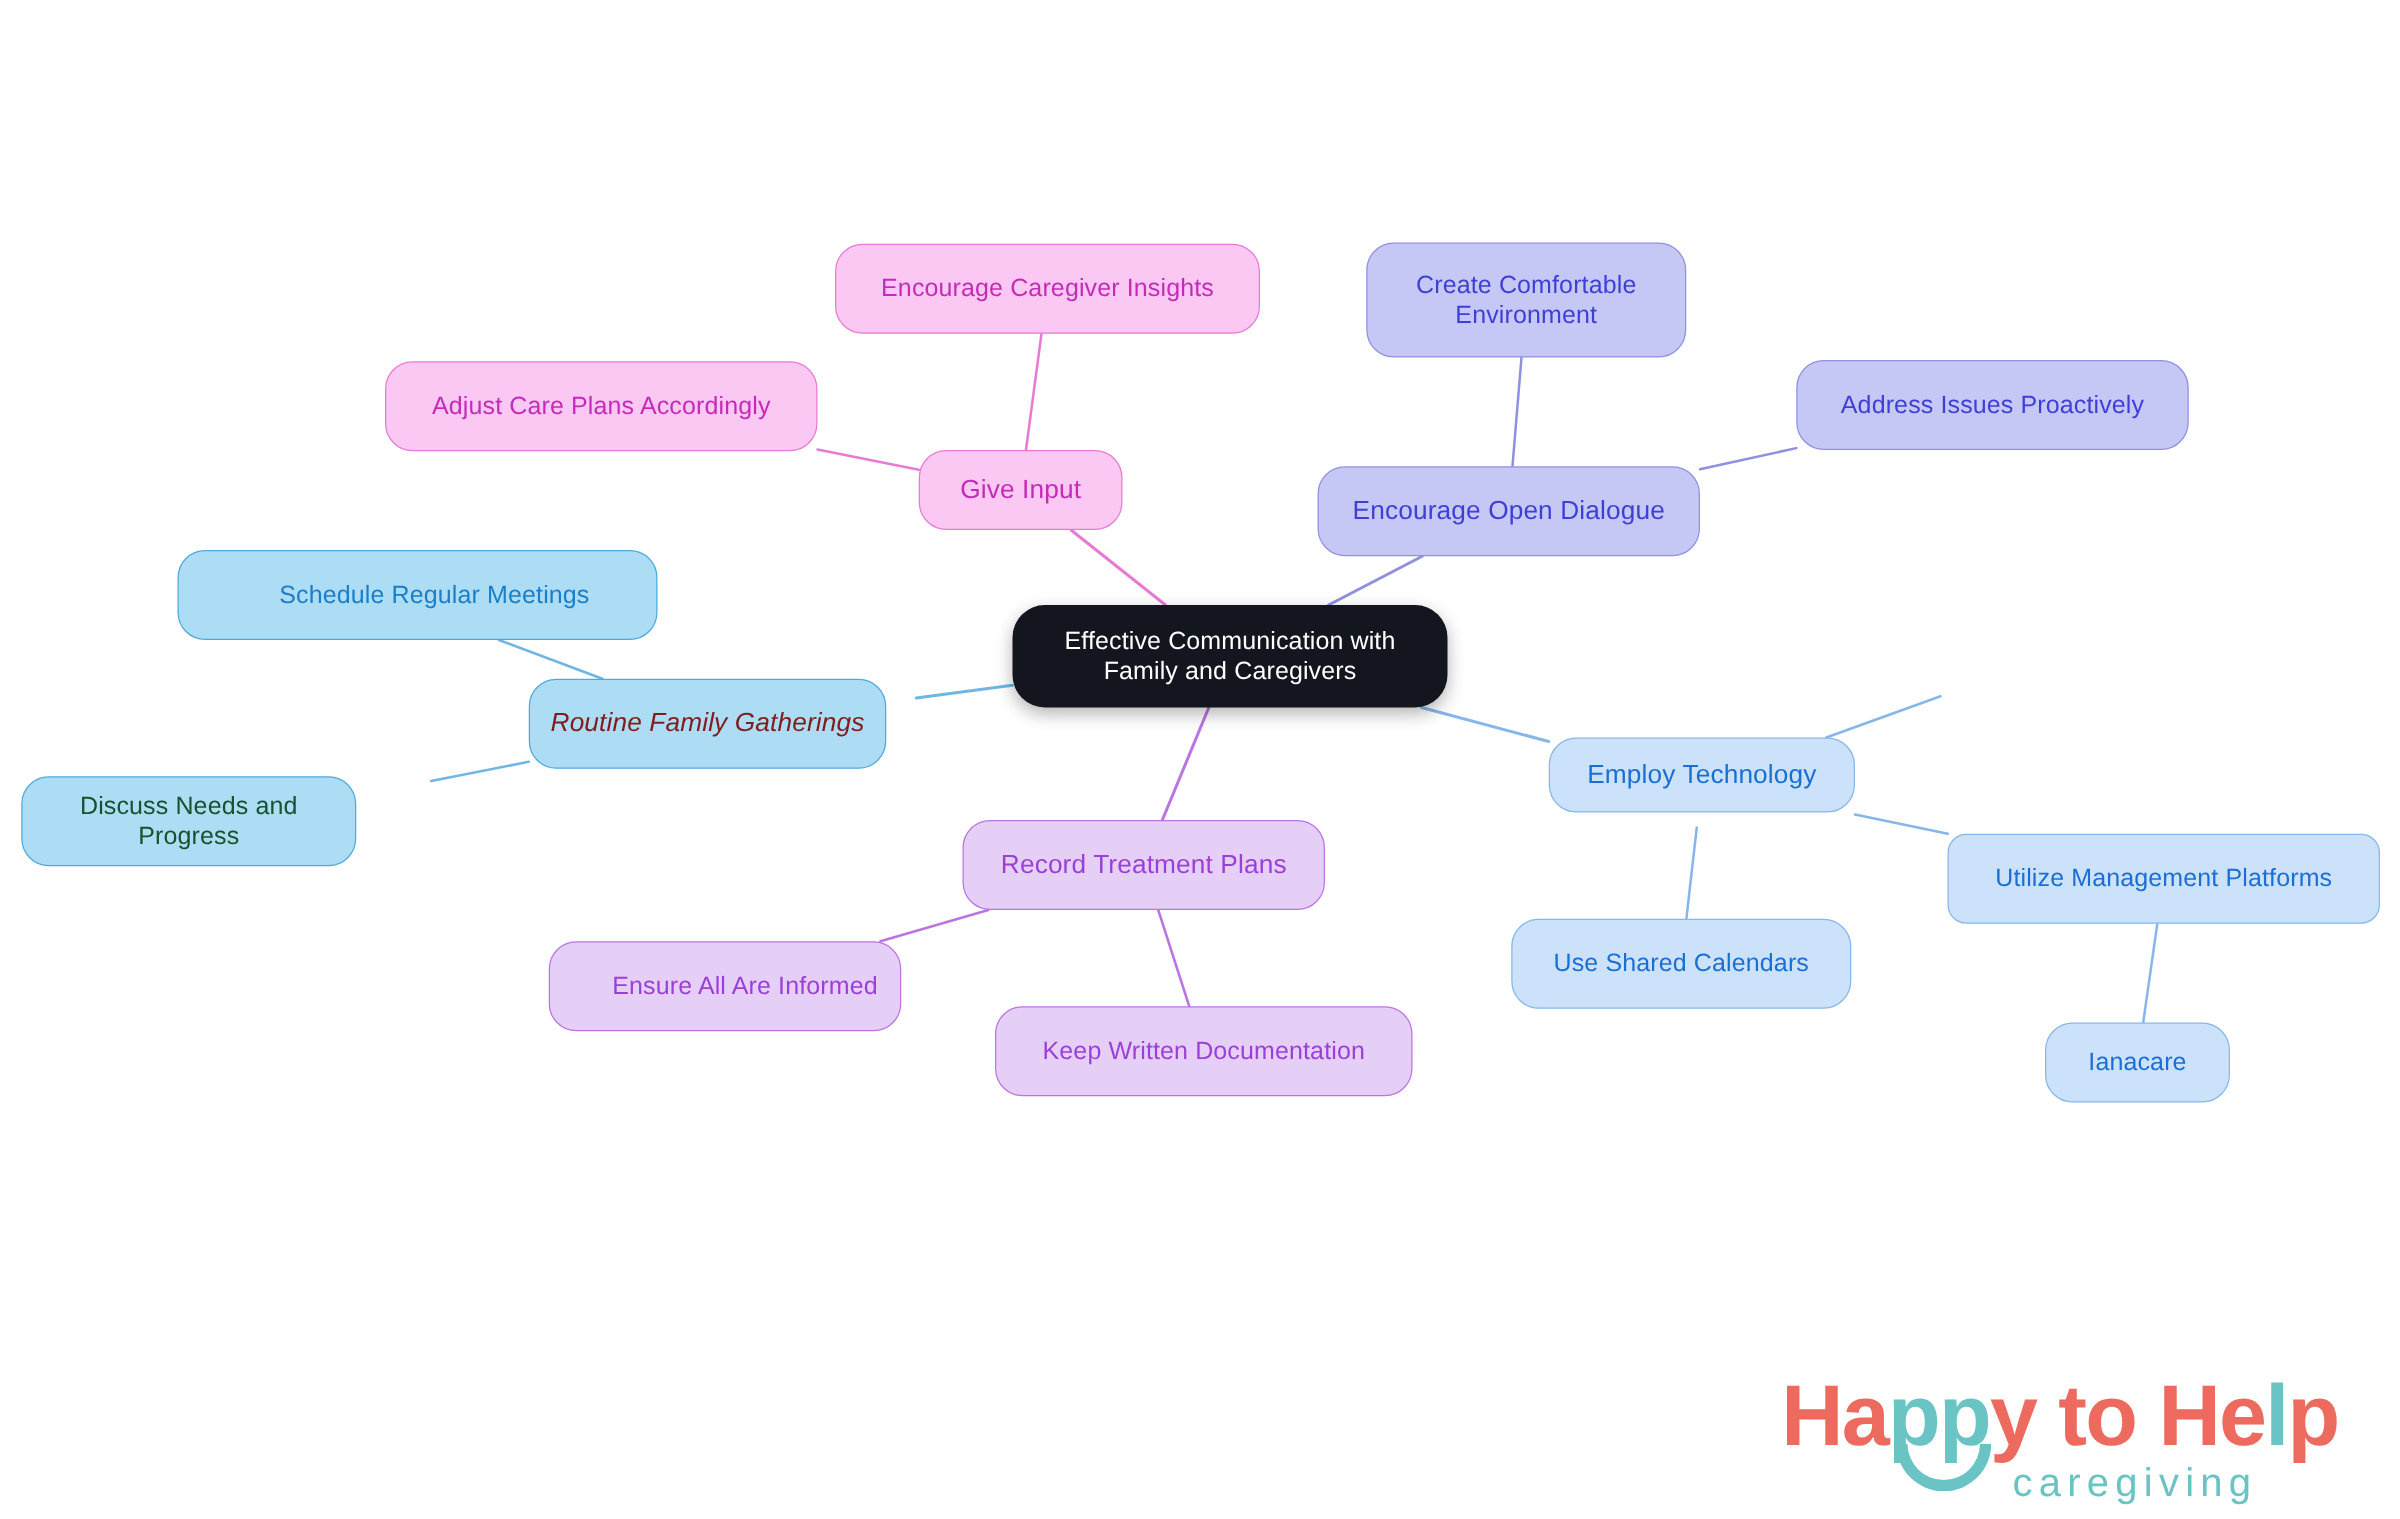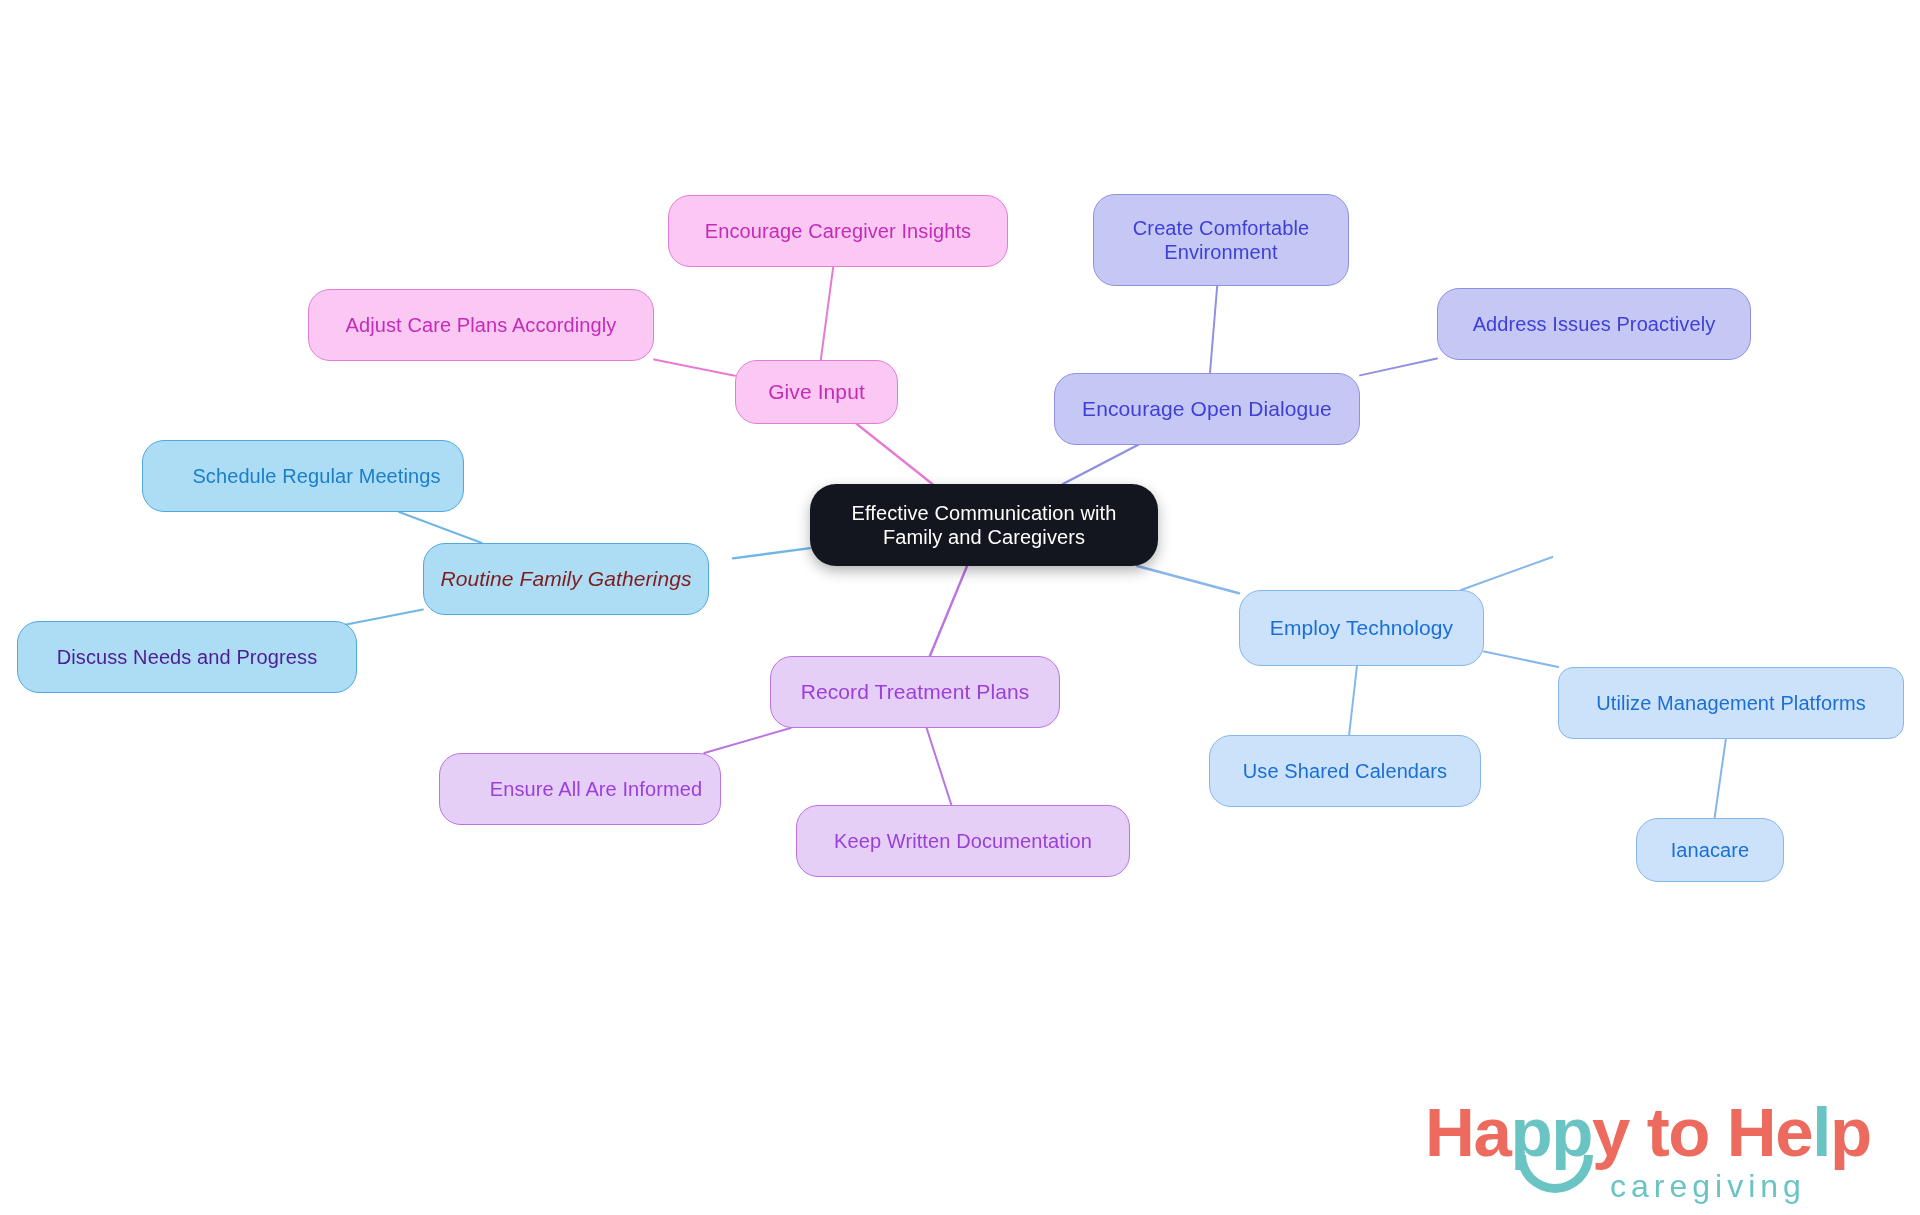--- a/index.html
+++ b/index.html
@@ -121,24 +121,24 @@
   <div class="node lvl1" style="left: 735px; top: 360px; width: 163px; height: 64px; background: rgb(250, 200, 242); border-color: rgb(231, 123, 212); color: rgb(197, 43, 184);">Give Input</div>
   <div class="node lvl2" style="left: 668px; top: 195px; width: 340px; height: 72px; background: rgb(250, 200, 242); border-color: rgb(231, 123, 212); color: rgb(197, 43, 184);">Encourage Caregiver Insights</div>
   <div class="node lvl2" style="left: 308px; top: 289px; width: 346px; height: 72px; background: rgb(250, 200, 242); border-color: rgb(231, 123, 212); color: rgb(197, 43, 184);">Adjust Care Plans Accordingly</div>
 
   <div class="node lvl1" style="left: 1054px; top: 373px; width: 306px; height: 72px; background: rgb(197, 199, 245); border-color: rgb(143, 144, 226); color: rgb(63, 63, 214);">Encourage Open Dialogue</div>
   <div class="node lvl2" style="left: 1093px; top: 194px; width: 256px; height: 92px; background: rgb(197, 199, 245); border-color: rgb(143, 144, 226); color: rgb(63, 63, 214);">Create Comfortable
 Environment</div>
   <div class="node lvl2" style="left: 1437px; top: 288px; width: 314px; height: 72px; background: rgb(197, 199, 245); border-color: rgb(143, 144, 226); color: rgb(63, 63, 214);">Address Issues Proactively</div>
 
   <div class="node lvl1" style="left: 423px; top: 543px; width: 286px; height: 72px; background: rgb(173, 220, 245); border-color: rgb(79, 169, 222); color: #7f1d1d; font-style: italic;">Routine Family Gatherings</div>
-  <div class="node lvl2" style="left: 142px; top: 440px; width: 322px; height: 72px; background: rgb(173, 220, 245); border-color: rgb(79, 169, 222); color: rgb(26, 127, 200); padding-left: 39px;">Schedule Regular Meetings</div>
-  <div class="node lvl2" style="left: 17px; top: 621px; width: 340px; height: 72px; background: rgb(173, 220, 245); border-color: rgb(79, 169, 222); color: #4c1d95;">Discuss Needs and Progress</div>
+  <div class="node lvl2" style="left: 142px; top: 440px; width: 384px; height: 72px; background: rgb(173, 220, 245); border-color: rgb(79, 169, 222); color: rgb(26, 127, 200); padding-left: 39px;">Schedule Regular Meetings</div>
+  <div class="node lvl2" style="left: 17px; top: 621px; width: 268px; height: 72px; background: rgb(173, 220, 245); border-color: rgb(79, 169, 222); color: #14532d;">Discuss Needs and Progress</div>
 
-  <div class="node lvl1" style="left: 1239px; top: 590px; width: 245px; height: 76px; background: rgb(204, 226, 250); border-color: rgb(134, 182, 234); color: rgb(26, 111, 212);">Employ Technology</div>
+  <div class="node lvl1" style="left: 1239px; top: 590px; width: 245px; height: 60px; background: rgb(204, 226, 250); border-color: rgb(134, 182, 234); color: rgb(26, 111, 212);">Employ Technology</div>
   <div class="node lvl2" style="left: 1558px; top: 667px; width: 346px; height: 72px; background: rgb(204, 226, 250); border-color: rgb(134, 182, 234); color: rgb(26, 111, 212); border-radius: 15px;">Utilize Management Platforms</div>
   <div class="node lvl2" style="left: 1209px; top: 735px; width: 272px; height: 72px; background: rgb(204, 226, 250); border-color: rgb(134, 182, 234); color: rgb(26, 111, 212);">Use Shared Calendars</div>
   <div class="node lvl2" style="left: 1636px; top: 818px; width: 148px; height: 64px; background: rgb(204, 226, 250); border-color: rgb(134, 182, 234); color: rgb(26, 111, 212);">Ianacare</div>
 
   <div class="node lvl1" style="left: 770px; top: 656px; width: 290px; height: 72px; background: rgb(230, 207, 247); border-color: rgb(187, 116, 226); color: rgb(155, 63, 217);">Record Treatment Plans</div>
   <div class="node lvl2" style="left: 439px; top: 753px; width: 282px; height: 72px; background: rgb(230, 207, 247); border-color: rgb(187, 116, 226); color: rgb(155, 63, 217); padding-left: 44px;">Ensure All Are Informed</div>
   <div class="node lvl2" style="left: 796px; top: 805px; width: 334px; height: 72px; background: rgb(230, 207, 247); border-color: rgb(187, 116, 226); color: rgb(155, 63, 217);">Keep Written Documentation</div>
 
   <div id="logo" style="left: 1425px; top: 1098px;">
     <div id="logo-main"><span style="color: rgb(236, 107, 94);">H</span><span style="color: rgb(236, 107, 94);">a</span><span style="color: rgb(106, 196, 196);">pp</span><span style="color: rgb(236, 107, 94);">y</span><span style="color: rgb(236, 107, 94);"> to </span><span style="color: rgb(236, 107, 94);">H</span><span style="color: rgb(236, 107, 94);">e</span><span style="color: rgb(106, 196, 196);">l</span><span style="color: rgb(236, 107, 94);">p</span></div>

